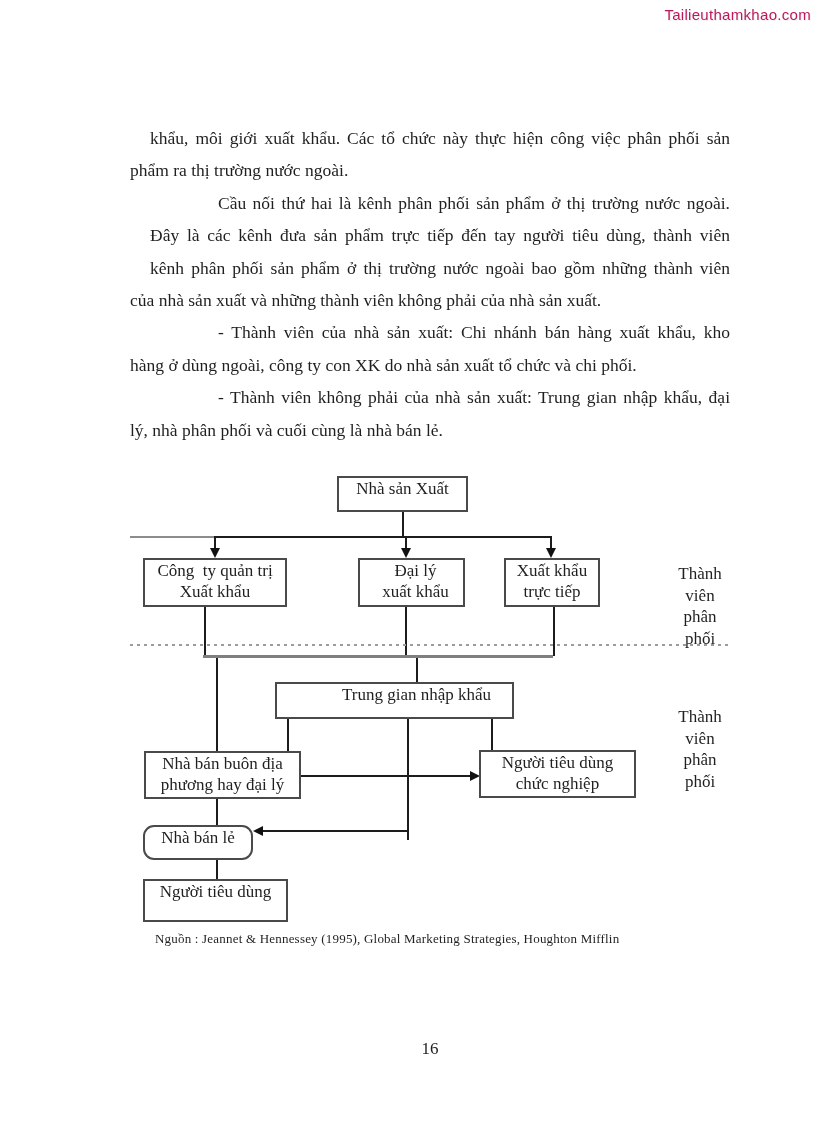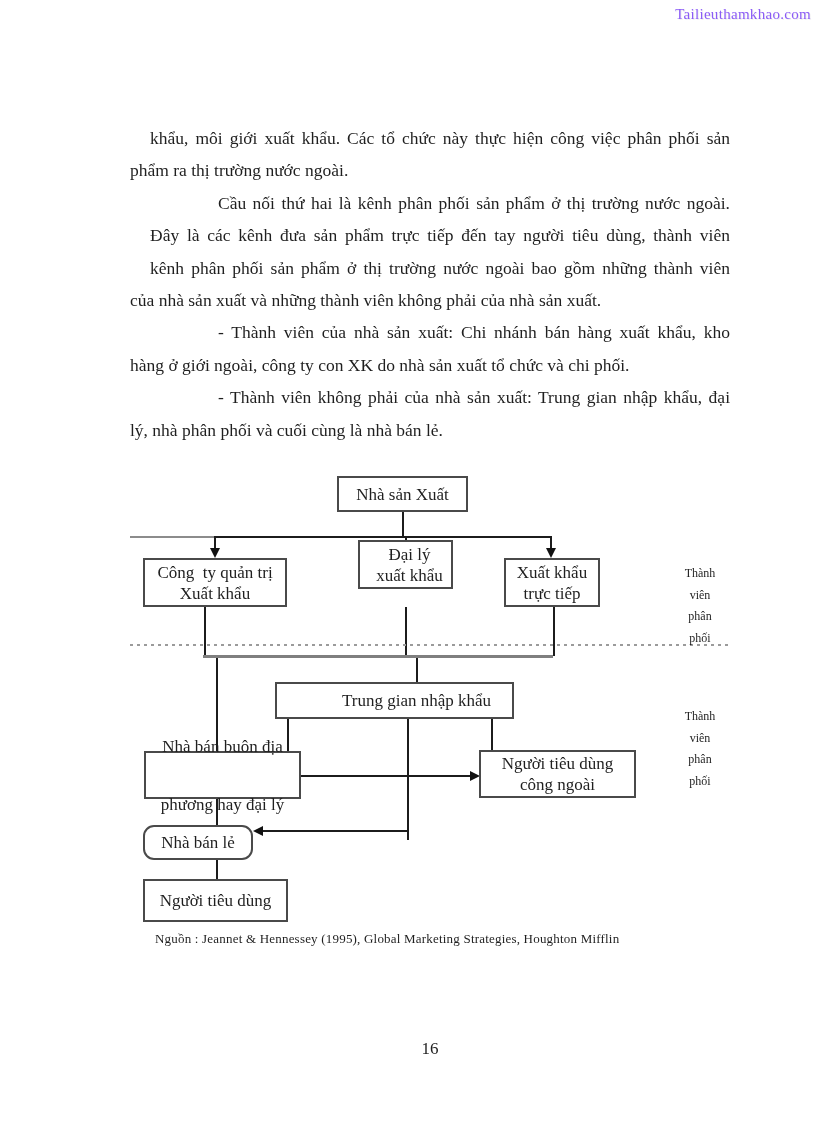--- a/index.html
+++ b/index.html
@@ -7,53 +7,53 @@
     position:relative;
     width:816px;height:1123px;
     margin:0 auto;
     background:#ffffff;
     font-family:"Liberation Serif","DejaVu Serif",serif;
     color:#1f1f1f;
     overflow:hidden;
   }
   .watermark{
     position:absolute;top:6px;right:5px;
-    font-family:Liberation Serif, serif;
-    font-size:15px;color:#8b5cf6;
+    font-family:Liberation Sans, sans-serif;
+    font-size:15px;color:#be185d;
     text-shadow:1px 1px 0 #f0f0f0;
     letter-spacing:.3px;
   }
   .body-text{
     position:absolute;left:130px;top:122px;width:600px;
     font-size:17.5px;line-height:32.4px;
   }
   .tline{height:32.4px;white-space:nowrap;}
   .tline.justify{text-align:justify;text-align-last:justify;white-space:normal;margin-left:20px;}
   .tline.indent{padding-left:68px;}
   .diagram{position:absolute;left:0;top:0;width:816px;height:1123px;}
   .dbox{
     position:absolute;background:#fff;border:2px solid #4a4a4a;
-    display:flex;flex-direction:column;justify-content:center;align-items:center;
+    display:flex;flex-direction:column;justify-content:flex-start;align-items:center;
     font-size:17px;line-height:21px;text-align:center;box-sizing:border-box;
   }
   .dbox .bl{white-space:pre-wrap;}
   .ln{position:absolute;background:#1c1c1c;}
   .ln.gray{background:#8c8c8c;}
   .ln.thickgray{background:#7f7f7f;}
   .dotted{
     position:absolute;height:2px;
     background:repeating-linear-gradient(to right,#9b9b9b 0,#9b9b9b 3px,transparent 3px,transparent 7px);
   }
   .arr{position:absolute;width:0;height:0;}
   .arr.down{border-left:5px solid transparent;border-right:5px solid transparent;border-top:10px solid #111;}
   .arr.right{border-top:5px solid transparent;border-bottom:5px solid transparent;border-left:10px solid #111;}
   .arr.left{border-top:5px solid transparent;border-bottom:5px solid transparent;border-right:10px solid #111;}
   .side-label{
     position:absolute;left:664px;width:72px;text-align:center;
-    font-size:12px;line-height:21.5px;
+    font-size:17px;line-height:21.5px;
   }
   .source-line{
     position:absolute;left:155px;top:931px;width:620px;
     font-size:13px;letter-spacing:.2px;
   }
   .figure-caption{
     position:absolute;left:155px;top:955px;width:600px;
     font-size:17px;
   }
   .page-number{
@@ -69,21 +69,21 @@
   <div class="watermark">Tailieuthamkhao.com</div>
 
   <div class="body-text">
     <div class="tline justify">khẩu, môi giới xuất khẩu. Các tổ chức này thực hiện công việc phân phối sản</div>
     <div class="tline">phẩm ra thị trường nước ngoài.</div>
     <div class="tline justify indent">Cầu nối thứ hai là kênh phân phối sản phẩm ở thị trường nước ngoài.</div>
     <div class="tline justify">Đây là các kênh đưa sản phẩm trực tiếp đến tay người tiêu dùng, thành viên</div>
     <div class="tline justify">kênh phân phối sản phẩm ở thị trường nước ngoài bao gồm những thành viên</div>
     <div class="tline">của nhà sản xuất và những thành viên không phải của nhà sản xuất.</div>
     <div class="tline justify indent">- Thành viên của nhà sản xuất: Chi nhánh bán hàng xuất khẩu, kho</div>
-    <div class="tline">hàng ở giới ngoài, công ty con XK do nhà sản xuất tổ chức và chi phối.</div>
+    <div class="tline">hàng ở dùng ngoài, công ty con XK do nhà sản xuất tổ chức và chi phối.</div>
     <div class="tline justify indent">- Thành viên không phải của nhà sản xuất: Trung gian nhập khẩu, đại</div>
     <div class="tline">lý, nhà phân phối và cuối cùng là nhà bán lẻ.</div>
   </div>
 
   <div class="diagram">
 
     <div class="ln" style="left:402px;top:511px;width:2px;height:27px;"></div>
     <div class="ln gray" style="left:130px;top:536px;width:86px;height:2px;"></div>
     <div class="ln" style="left:214px;top:536px;width:338px;height:2px;"></div>
 
@@ -119,42 +119,42 @@
 
     <div class="dbox" style="left:337px;top:476px;width:131px;height:36px;">
       <div class="bl">Nhà sản Xuất</div>
     </div>
 
     <div class="dbox" style="left:143px;top:558px;width:144px;height:49px;">
       <div class="bl">Công  ty quản trị</div>
       <div class="bl">Xuất khẩu</div>
     </div>
 
-    <div class="dbox" style="left:358px;top:540px;width:95px;height:49px;padding-left:8px;">
+    <div class="dbox" style="left:358px;top:558px;width:107px;height:49px;padding-left:8px;">
       <div class="bl">Đại lý</div>
       <div class="bl">xuất khẩu</div>
     </div>
 
     <div class="dbox" style="left:504px;top:558px;width:96px;height:49px;">
       <div class="bl">Xuất khẩu</div>
       <div class="bl">trực tiếp</div>
     </div>
 
     <div class="dbox" style="left:275px;top:682px;width:239px;height:37px;padding-left:44px;">
       <div class="bl">Trung gian nhập khẩu</div>
     </div>
 
-    <div class="dbox" style="left:144px;top:751px;width:157px;height:48px;gap:37px;">
+    <div class="dbox" style="left:144px;top:751px;width:157px;height:48px;">
       <div class="bl">Nhà bán buôn địa</div>
       <div class="bl">phương hay đại lý</div>
     </div>
 
     <div class="dbox" style="left:479px;top:750px;width:157px;height:48px;">
       <div class="bl">Người tiêu dùng</div>
-      <div class="bl">công ngoài</div>
+      <div class="bl">chức nghiệp</div>
     </div>
 
     <div class="dbox" style="left:143px;top:825px;width:110px;height:35px;border-radius:11px;">
       <div class="bl">Nhà bán lẻ</div>
     </div>
 
     <div class="dbox" style="left:143px;top:879px;width:145px;height:43px;">
       <div class="bl">Người tiêu dùng</div>
     </div>
 

